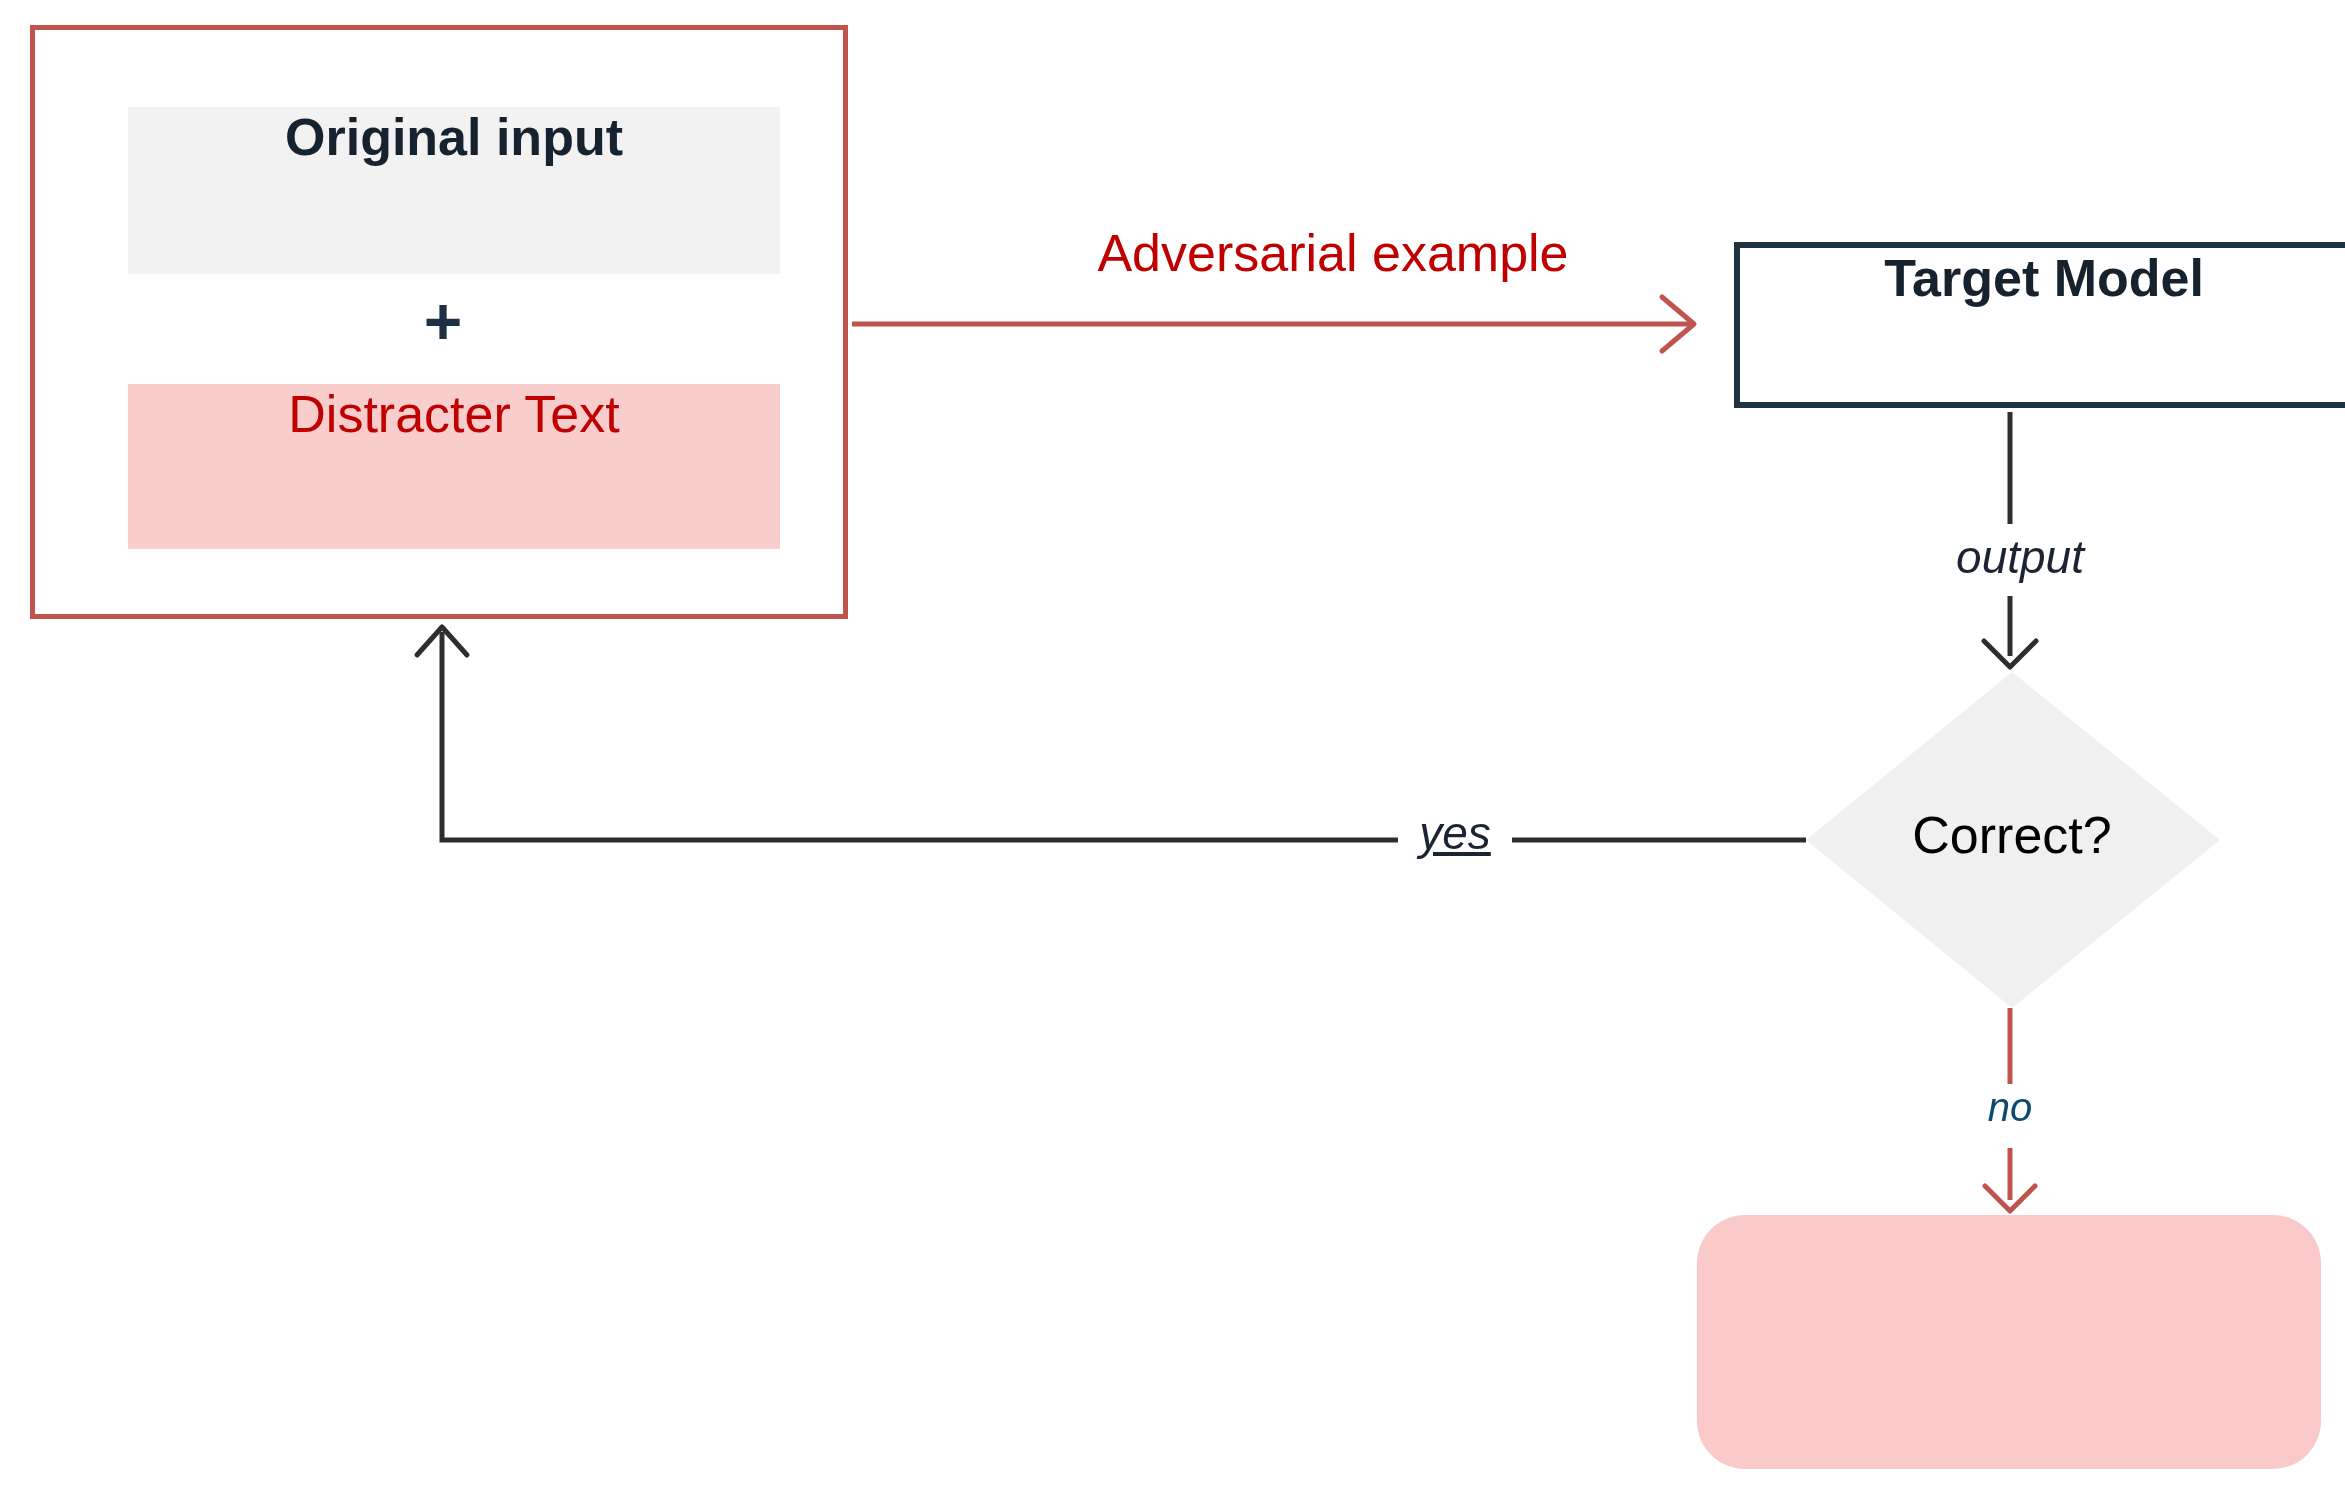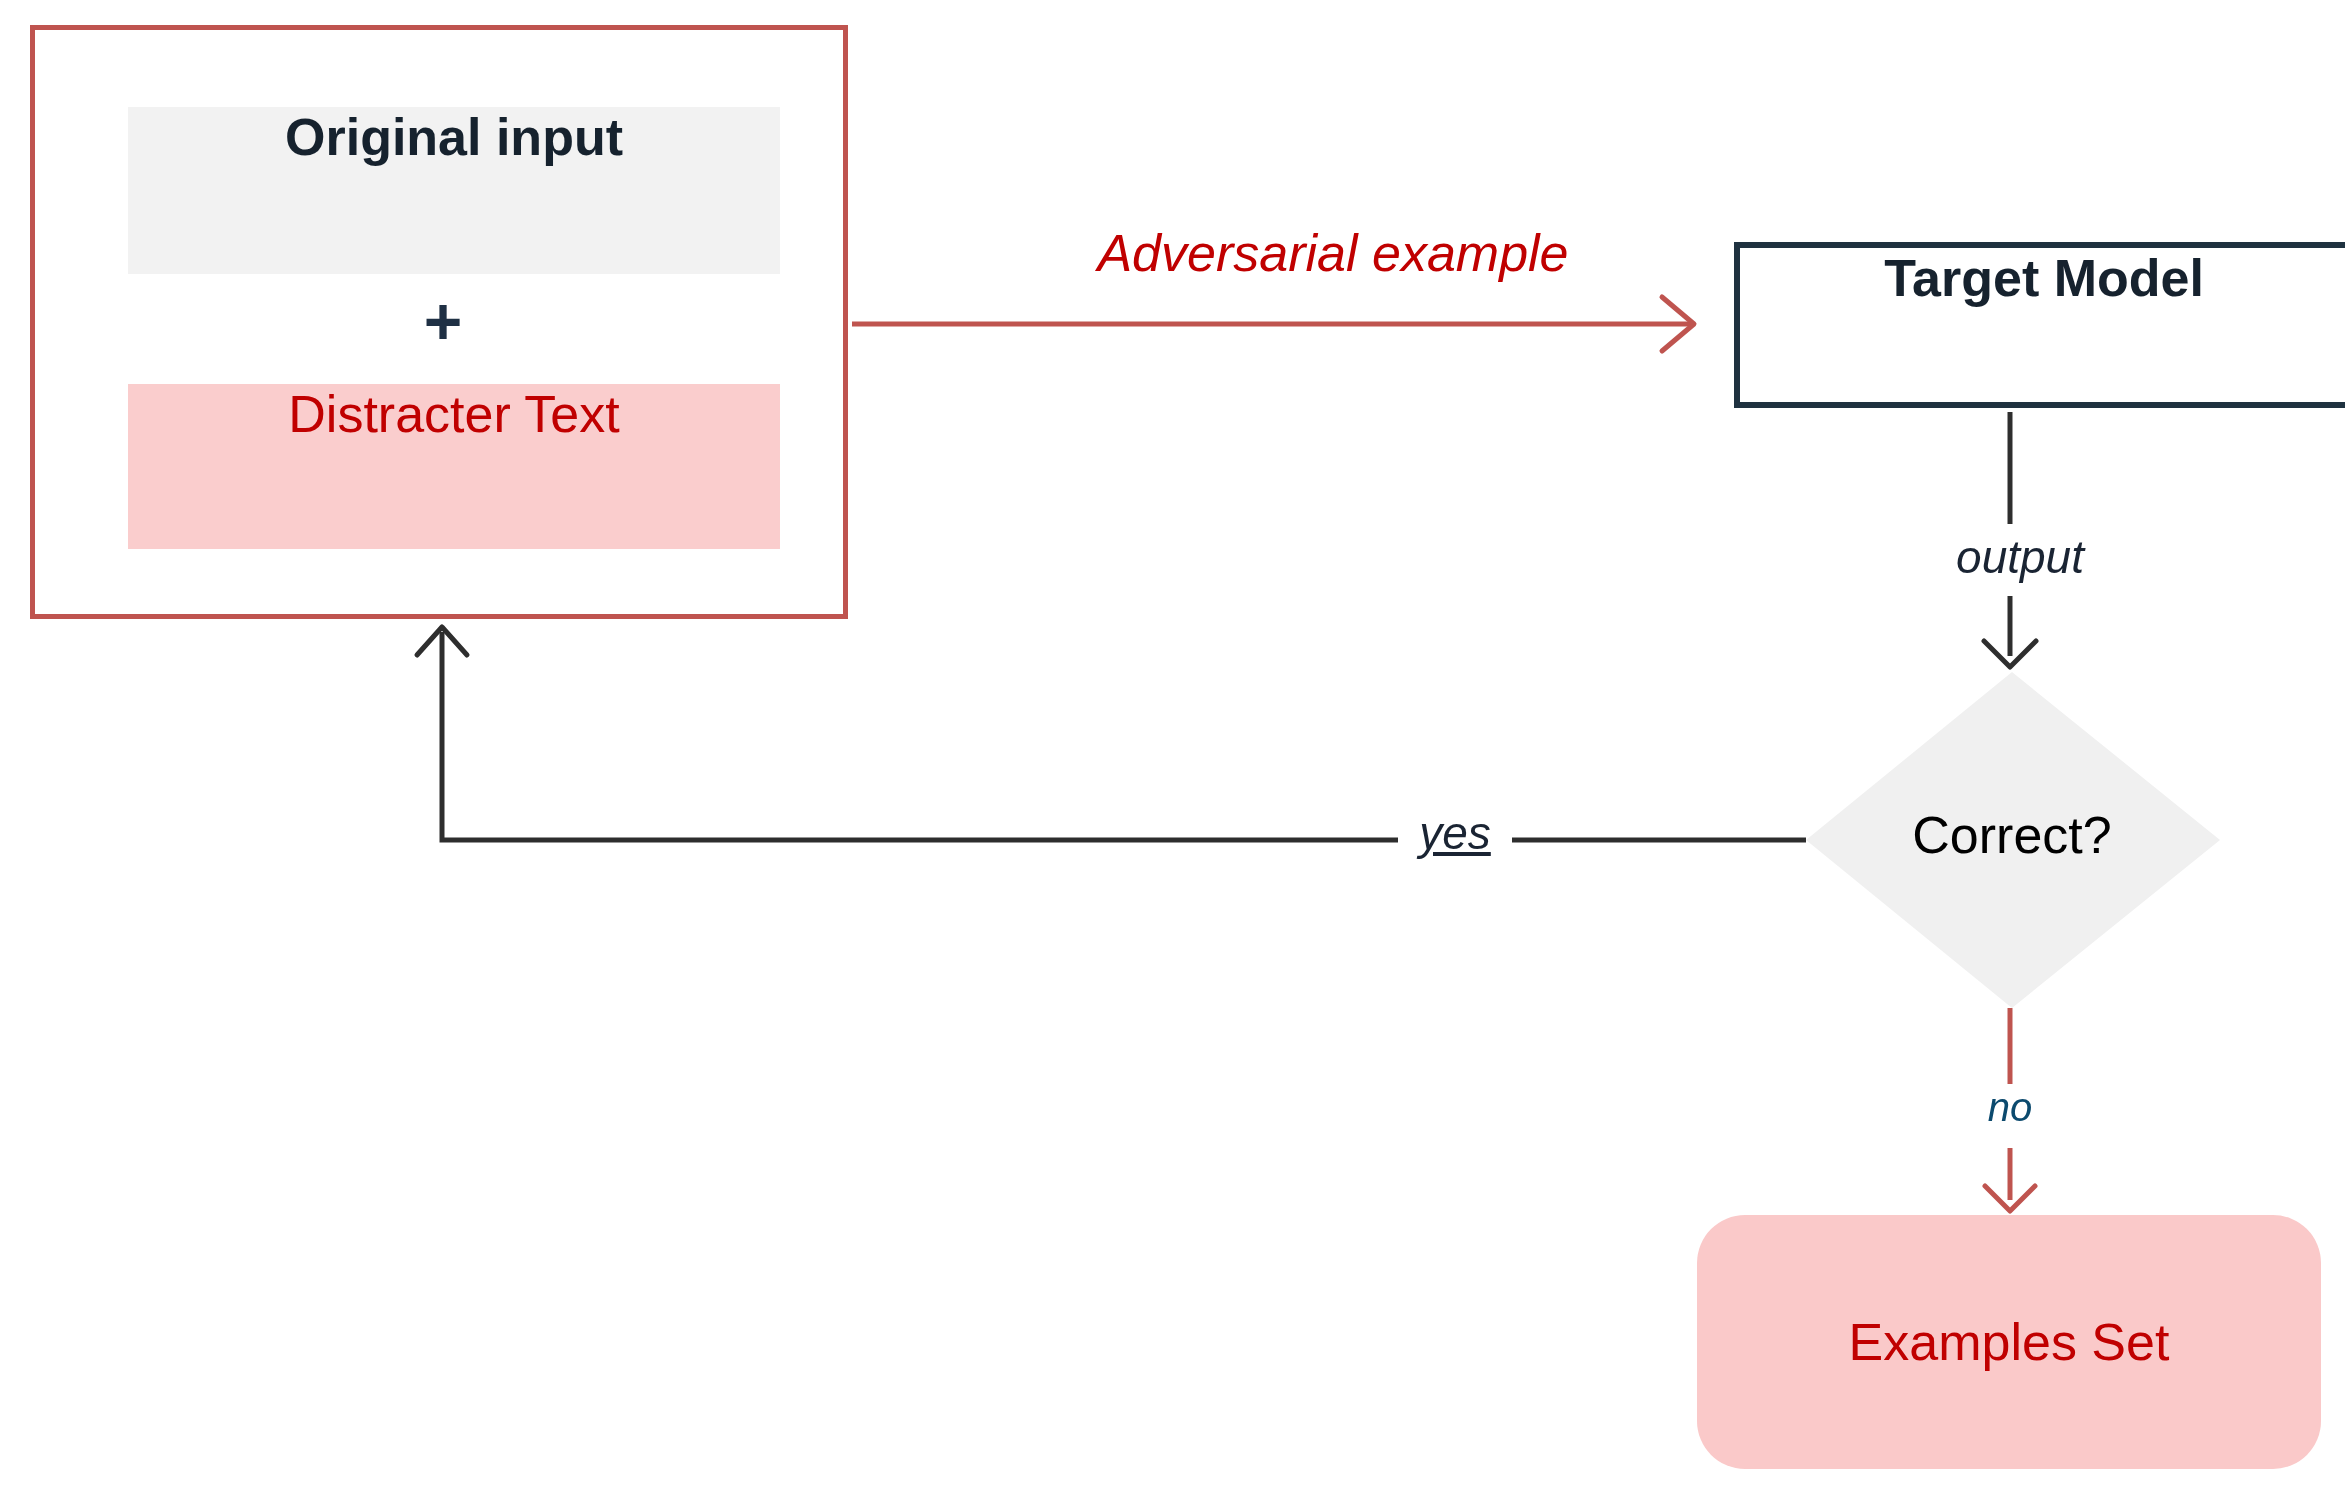--- a/index.html
+++ b/index.html
@@ -91,21 +91,20 @@
     line-height: 66px;
     flex-direction: column;
   }
 
   
   .adversarial-label {
     left: 1033px; top: 223px;
     width: 600px; height: 70px;
     color: #C00000;
     font-size: 52px;
-    font-style: italic;
   }
   .output-label {
     left: 1920px; top: 530px;
     width: 200px; height: 62px;
     color: #1A2433;
     font-size: 46px;
     font-style: italic;
   }
   .yes-label {
     left: 1385px; top: 806px;
@@ -164,21 +163,20 @@
 
   <div class="node target-box">
     <span>Target Model</span>
   </div>
 
   <div class="node decision-label">
     <span>Correct?</span>
   </div>
 
   <div class="node result-box">
-    <span>Examples Set</span>
   </div>
 
   <div class="edge-label adversarial-label">Adversarial example</div>
 
   <div class="edge-label output-label">output</div>
 
   <div class="edge-label yes-label">yes</div>
 
   <div class="edge-label no-label">no</div>
 

